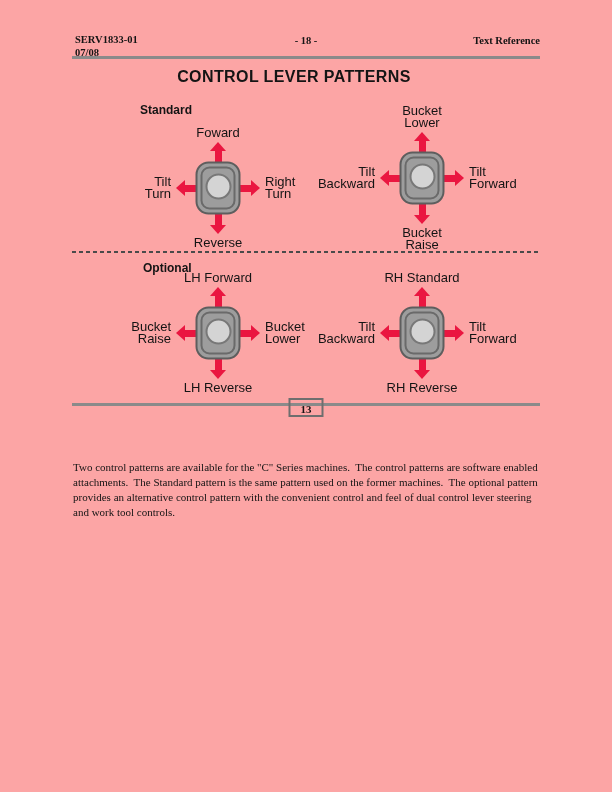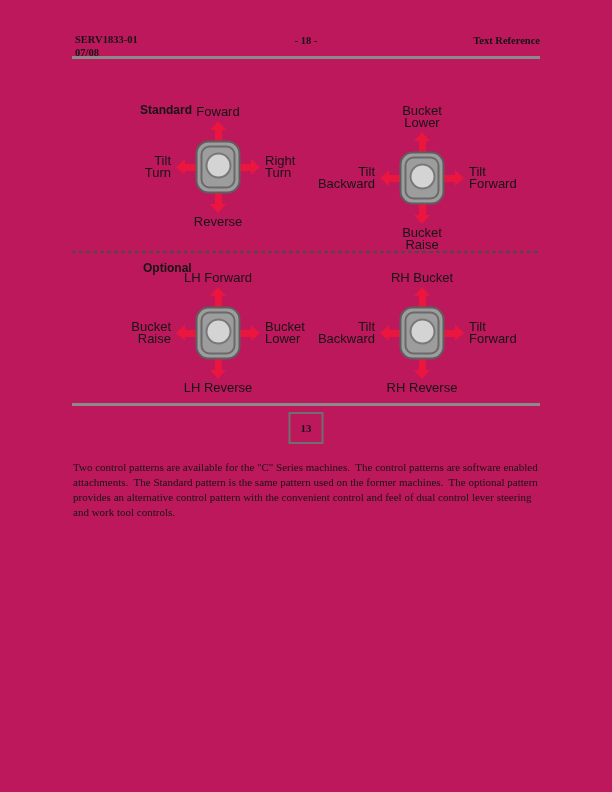--- a/index.html
+++ b/index.html
@@ -1,20 +1,20 @@
 <!DOCTYPE html>
 <html style="--arrow: #EA1640; --stick-body: #9D9D9D; --stick-border: #5E5E5E; --stick-inner-border: #6A6A6A; --knob-fill: #D4D4D4; --knob-border: #787878; --rule-gray: #8A8A8A; --dash-color: #4A4A4A; --box-border: #6E6E6E;"><head>
 <meta charset="utf-8">
 <style>
   html, body { margin: 0; padding: 0; background: #ffffff; }
   .page {
     position: relative;
     width: 612px;
     height: 792px;
-    background: #be185d;
+    background: #fca5a5;
     color: #141414;
     font-family: "Liberation Serif", serif;
     overflow: hidden;
   }
   * { box-sizing: border-box; }
 
   
   .hdr { position: absolute; font-weight: bold; font-size: 10.5px; line-height: 13px; }
   .hdr-left  { left: 75px;  top: 33px; }
   .hdr-center{ left: 50%; top: 34px; transform: translateX(-50%); }
@@ -37,21 +37,21 @@
   .section-standard { left: 98px;  top: 103px; }
   .section-optional { left: 101px; top: 261px; }
 
   .dashed {
     position: absolute; left: 72px; top: 251px; width: 468px; height: 2px;
     background: repeating-linear-gradient(90deg, var(--dash-color) 0 4px, transparent 4px 7px);
   }
 
   
   .diagram { position: absolute; width: 240px; height: 170px; }
-  .d1 { left: 98px;  top: 82px;  }
+  .d1 { left: 98px;  top: 103px;  }
   .d2 { left: 302px; top: 93px;  }
   .d3 { left: 98px;  top: 248px; }
   .d4 { left: 302px; top: 248px; }
 
   .stick {
     position: absolute; left: 50%; top: 50%; transform: translate(-50%,-50%);
     width: 45px; height: 53px; background: var(--stick-body);
     border: 2px solid var(--stick-border); border-radius: 13px; z-index: 2;
   }
   .stick .inner {
@@ -89,23 +89,23 @@
     font-weight: normal; font-size: 13px; line-height: 12px; white-space: nowrap;
   }
   .lbl span { display: block; }
   .lbl-top    { left: 50%; transform: translateX(-50%); bottom: calc(50% + 49px); text-align: center; }
   .lbl-bottom { left: 50%; transform: translateX(-50%); top: calc(50% + 49px);    text-align: center; }
   .lbl-left   { right: calc(50% + 47px); top: 50%; transform: translateY(-50%); text-align: right; }
   .lbl-right  { left: calc(50% + 47px);  top: 50%; transform: translateY(-50%); text-align: left; }
 
   
   .page-box {
-    position: absolute; left: 50%; top: 412px; transform: translateX(-50%);
-    width: 35px; height: 32px; border: 2px solid var(--box-border);
-    display: flex; align-items: center; justify-content: center;
+    position: absolute; left: 50%; top: 398px; transform: translateX(-50%);
+    width: 35px; height: 19px; border: 2px solid var(--box-border);
+    display: flex; align-items: flex-end; justify-content: center;
     font-weight: bold; font-size: 11px;
   }
   .body-text {
     position: absolute; left: 73px; top: 460px; width: 472px;
     font-size: 11px; line-height: 15px;
   }
   .body-text p { margin: 0 0 14px 0; white-space: pre-wrap; }
 </style>
 </head>
 <body>
@@ -114,20 +114,21 @@
 
   <div class="hdr hdr-left">
     <div>SERV1833-01</div>
     <div>07/08</div>
   </div>
   <div class="hdr hdr-center">- 18 -</div>
   <div class="hdr hdr-right">Text Reference</div>
 
   <div class="rule rule-top"></div>
 
+  <h1 class="title">CONTROL LEVER PATTERNS</h1>
 
   <div class="section-label section-standard">Standard</div>
   <div class="section-label section-optional">Optional</div>
 
   <div class="diagram d1">
     <div class="lbl lbl-top">
       <span>Foward</span>
         <span></span>
     </div>
     <div class="lbl lbl-left">
@@ -239,21 +240,21 @@
         <i class="head"></i>
       </div>
     <div class="stick">
         <span class="inner"></span>
         <span class="knob"></span>
       </div>
   </div>
 
   <div class="diagram d4">
     <div class="lbl lbl-top">
-      <span>RH Bucket</span>
+      <span>RH Standard</span>
         <span></span>
     </div>
     <div class="lbl lbl-left">
       <span>Tilt</span>
         <span>Backward</span>
     </div>
     <div class="lbl lbl-right">
       <span>Tilt</span>
         <span>Forward</span>
     </div>

